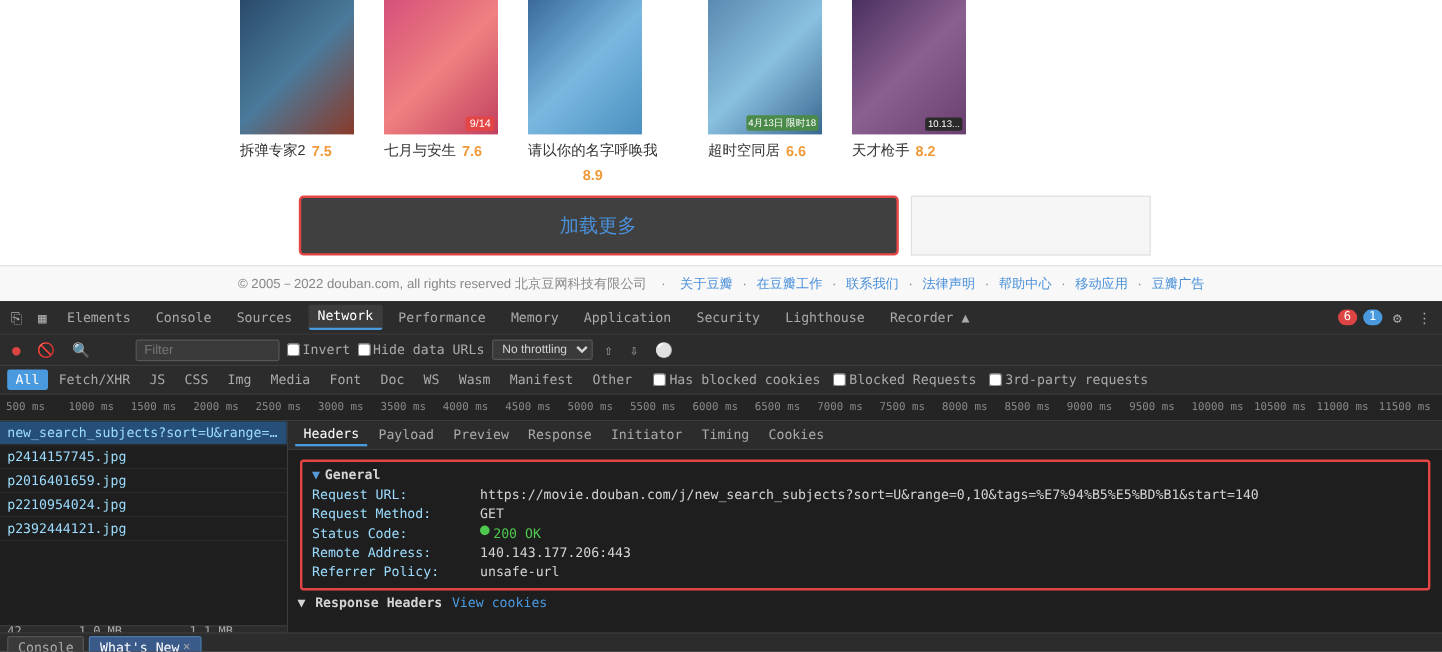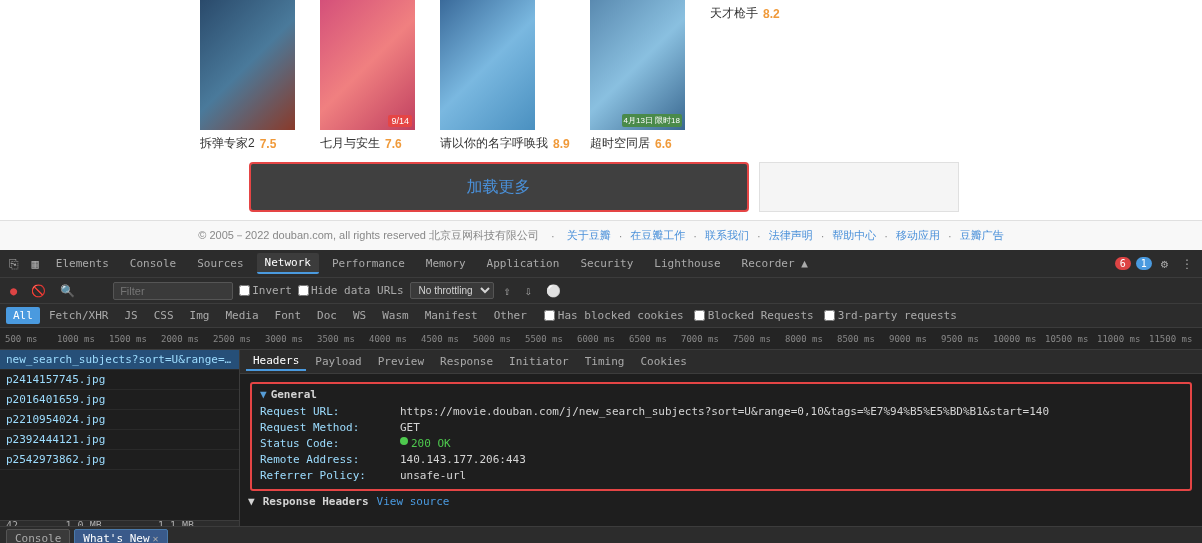--- a/index.html
+++ b/index.html
@@ -14,21 +14,21 @@
 
     .movie-item {
       display: flex;
       flex-direction: column;
       align-items: flex-start;
       width: 100px;
     }
 
     .movie-poster {
       width: 95px;
-      height: 130px;
+      height: 112px;
       background: #ccc;
       position: relative;
       overflow: hidden;
     }
 
     .poster-1 { background: linear-gradient(135deg, #2a4a6b 0%, #4a7a9b 50%, #8a3a2a 100%); }
     .poster-2 { background: linear-gradient(135deg, #d4507a 0%, #f08080 50%, #c04060 100%); }
     .poster-3 { background: linear-gradient(135deg, #3a6a9a 0%, #7ab8e0 50%, #4a90c0 100%); }
     .poster-4 { background: linear-gradient(135deg, #5a8ab0 0%, #8ac0e0 50%, #3a6890 100%); }
     .poster-5 { background: linear-gradient(135deg, #4a3060 0%, #8a6090 50%, #6a4070 100%); }
@@ -387,35 +387,38 @@
       <div class="movie-poster poster-2">
         <div style="position:absolute;bottom:3px;right:3px;background:#e54545;color:#fff;font-size:9px;padding:1px 3px;border-radius:2px;">9/14</div>
       </div>
       <div class="movie-title-row">
         <span>七月与安生</span>
         <span class="movie-rating">7.6</span>
       </div>
     </div>
     <div class="movie-item" style="width:130px;">
       <div class="movie-poster poster-3"></div>
-      <div class="movie-title-row" style="flex-wrap:wrap;">
+      <div class="movie-title-row" style="flex-wrap:wrap;flex-direction:column;">
         <span>请以你的名字呼唤我</span>
         <span class="movie-rating">8.9</span>
       </div>
     </div>
     <div class="movie-item">
       <div class="movie-poster poster-4">
         <div style="position:absolute;bottom:3px;right:3px;background:#4a8a4a;color:#fff;font-size:8px;padding:1px 2px;border-radius:2px;">4月13日 限时18</div>
       </div>
       <div class="movie-title-row">
         <span>超时空同居</span>
         <span class="movie-rating">6.6</span>
       </div>
     </div>
     <div class="movie-item">
+      <div class="movie-poster poster-5">
+        <div style="position:absolute;bottom:3px;right:3px;background:#2a2a2a;color:#fff;font-size:8px;padding:1px 2px;border-radius:2px;">10.13...</div>
+      </div>
       <div class="movie-title-row">
         <span>天才枪手</span>
         <span class="movie-rating">8.2</span>
       </div>
     </div>
   </div>
 
   <div style="display:flex; justify-content:center; margin: 8px 0;">
     <div style="width:500px; border:2px solid #e54545; border-radius:4px; height:50px; display:flex; align-items:center; justify-content:center; background:#404040; margin:0 5px;">
       <button class="load-more-btn" style="background:none; border:none; color:#4a90d9; font-size:16px; cursor:pointer;">加载更多</button>
@@ -543,23 +546,20 @@
           <span class="network-row-name">p2414157745.jpg</span>
         </div>
         <div class="network-row">
           <span class="network-row-name">p2016401659.jpg</span>
         </div>
         <div class="network-row">
           <span class="network-row-name">p2210954024.jpg</span>
         </div>
         <div class="network-row">
           <span class="network-row-name">p2392444121.jpg</span>
-        </div>
-        <div class="network-row">
-          <span class="network-row-name">p2542973862.jpg</span>
         </div>
       </div>
 
       <div style="height:20px; background:#2c2c2c; border-top:1px solid #3c3c3c; display:flex; align-items:center; padding:0 6px; gap:8px; font-size:10px; color:#aaa;">
         <span>42 requests</span>
         <span>1.0 MB transferred</span>
         <span>1.1 MB resources</span>
       </div>
     </div>
 
@@ -603,21 +603,21 @@
               <span class="detail-key">Referrer Policy:</span>
               <span class="detail-value">unsafe-url</span>
             </div>
           </div>
         </div>
 
         <div style="padding: 0 4px 4px 4px;">
           <div style="display:flex; align-items:center; gap:8px; font-size:11px; color:#d4d4d4;">
             <span>▼</span>
             <span style="font-weight:bold;">Response Headers</span>
-            <span style="color:#4a9adf; cursor:pointer;">View source</span>
+            <span style="color:#4a9adf; cursor:pointer;">View cookies</span>
           </div>
         </div>
       </div>
     </div>
   </div>
 
   <div class="bottom-tabbar">
     <div class="bottom-tab">
       <span>Console</span>
     </div>

